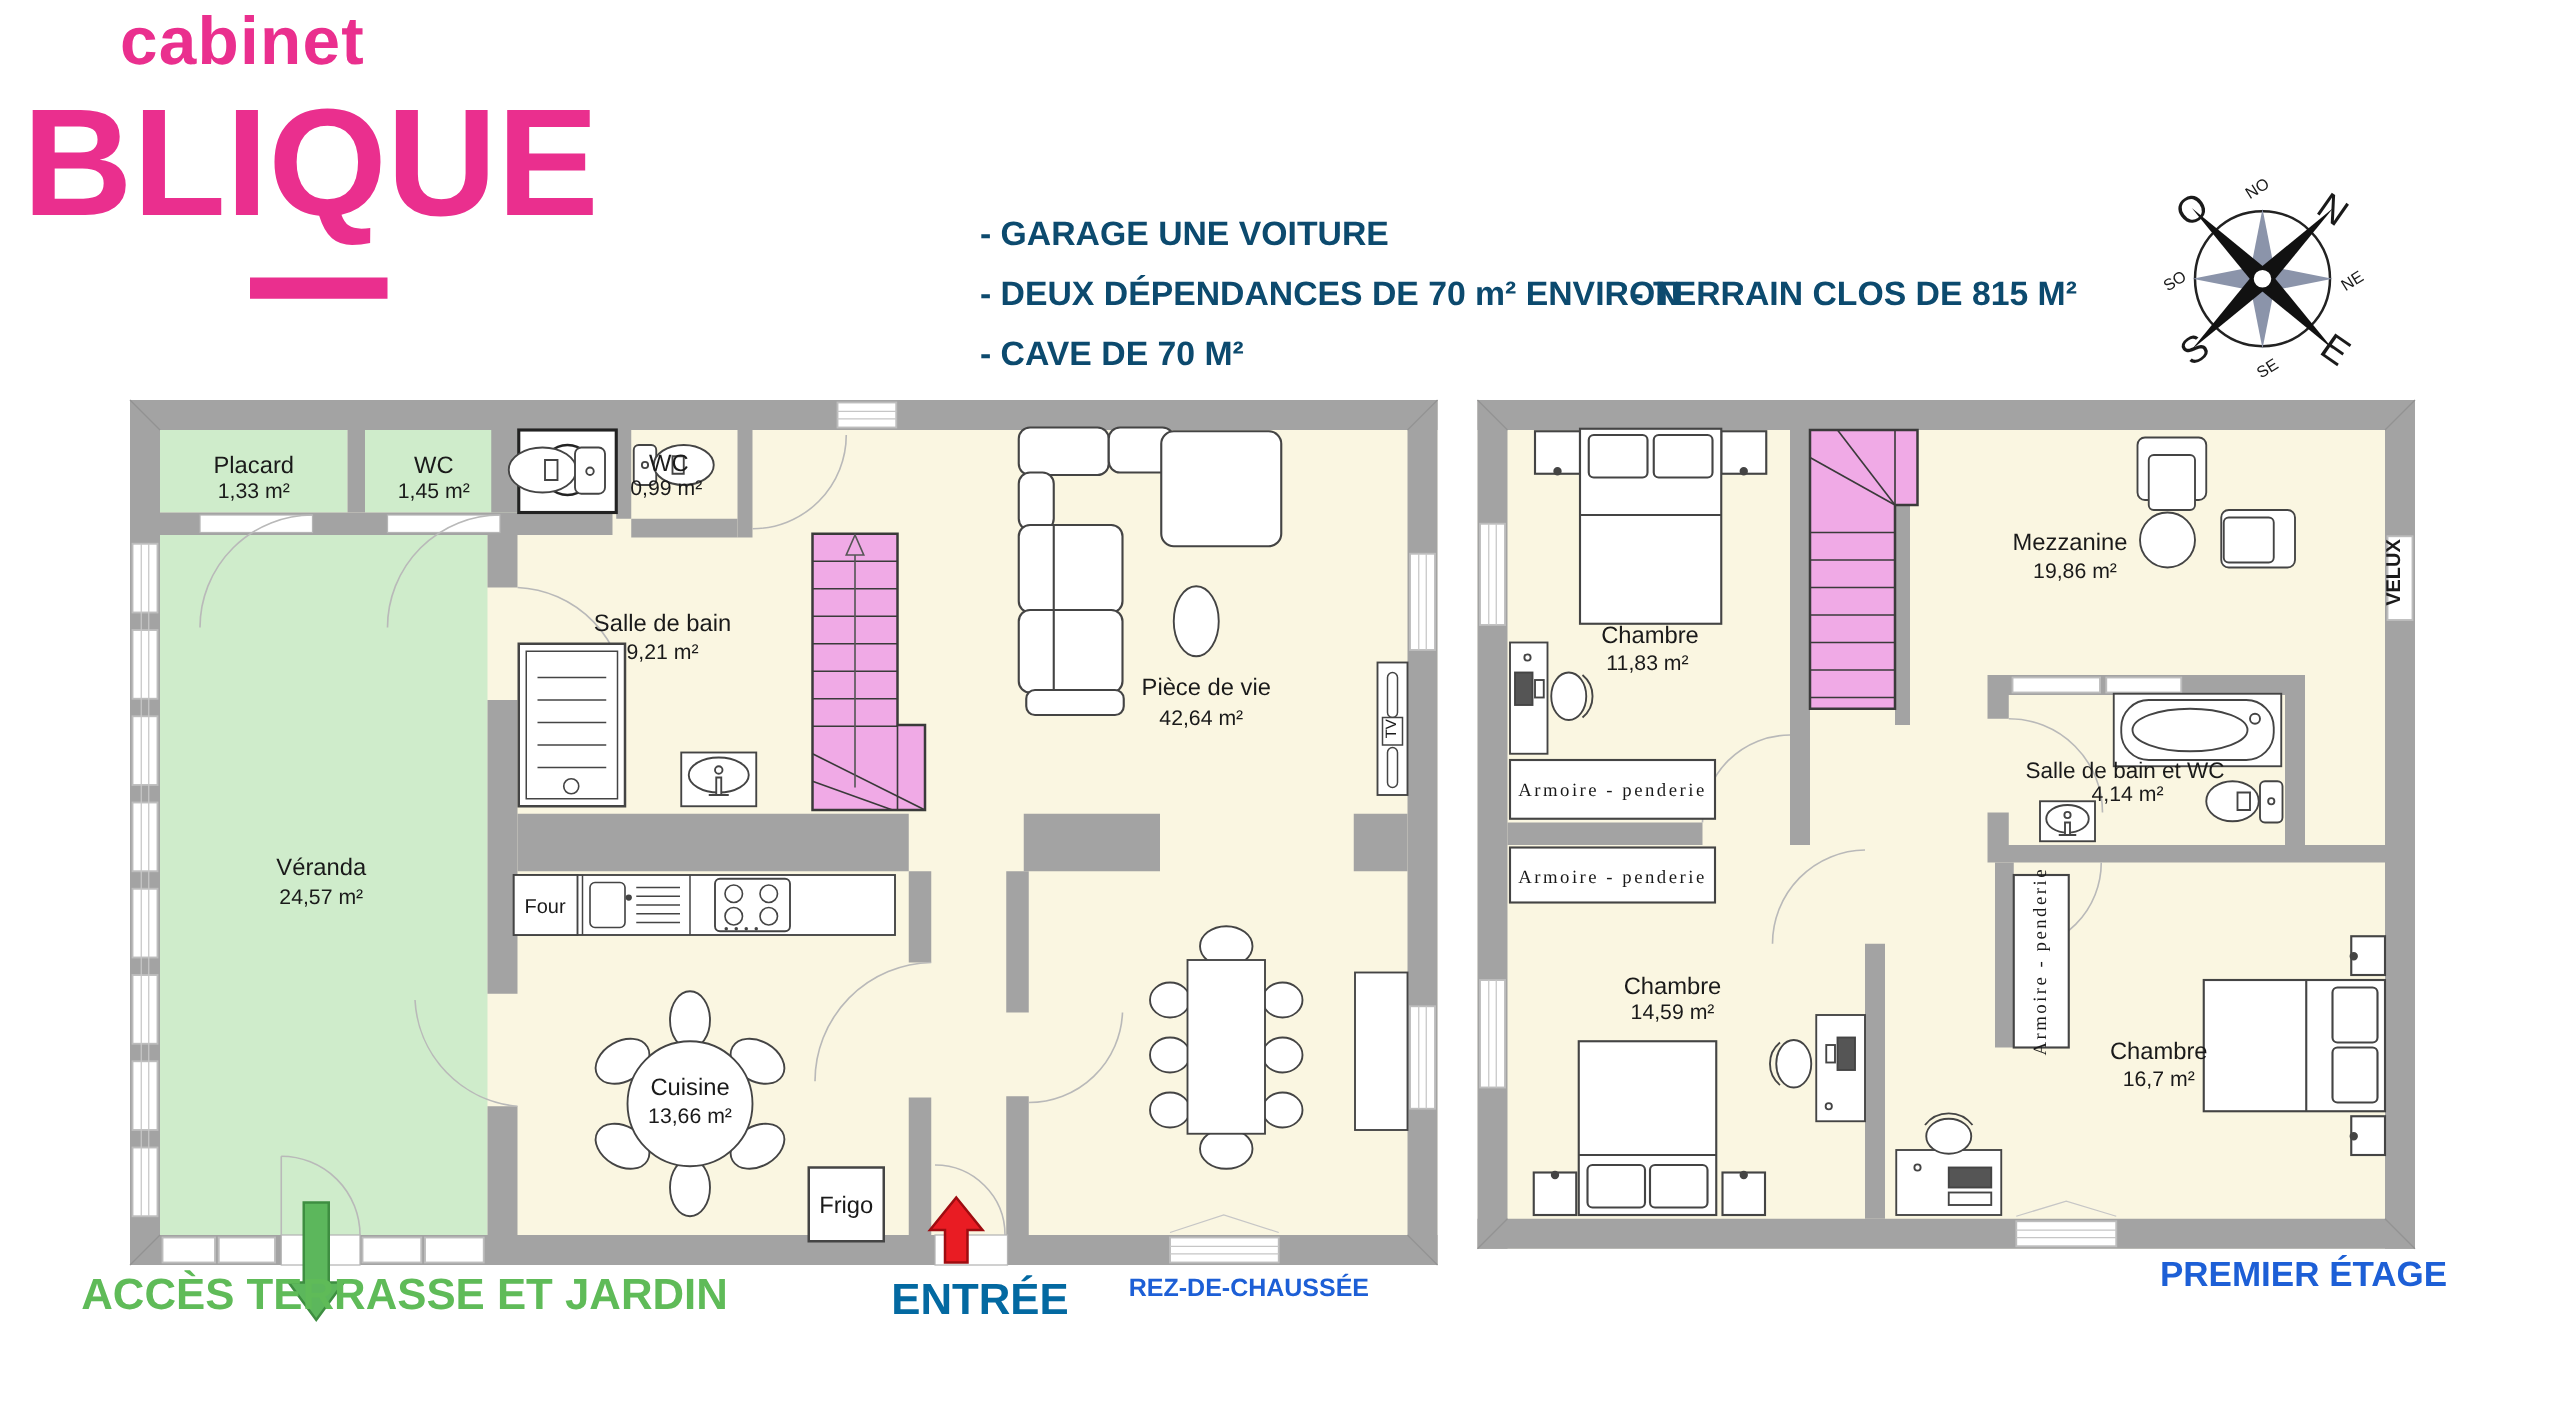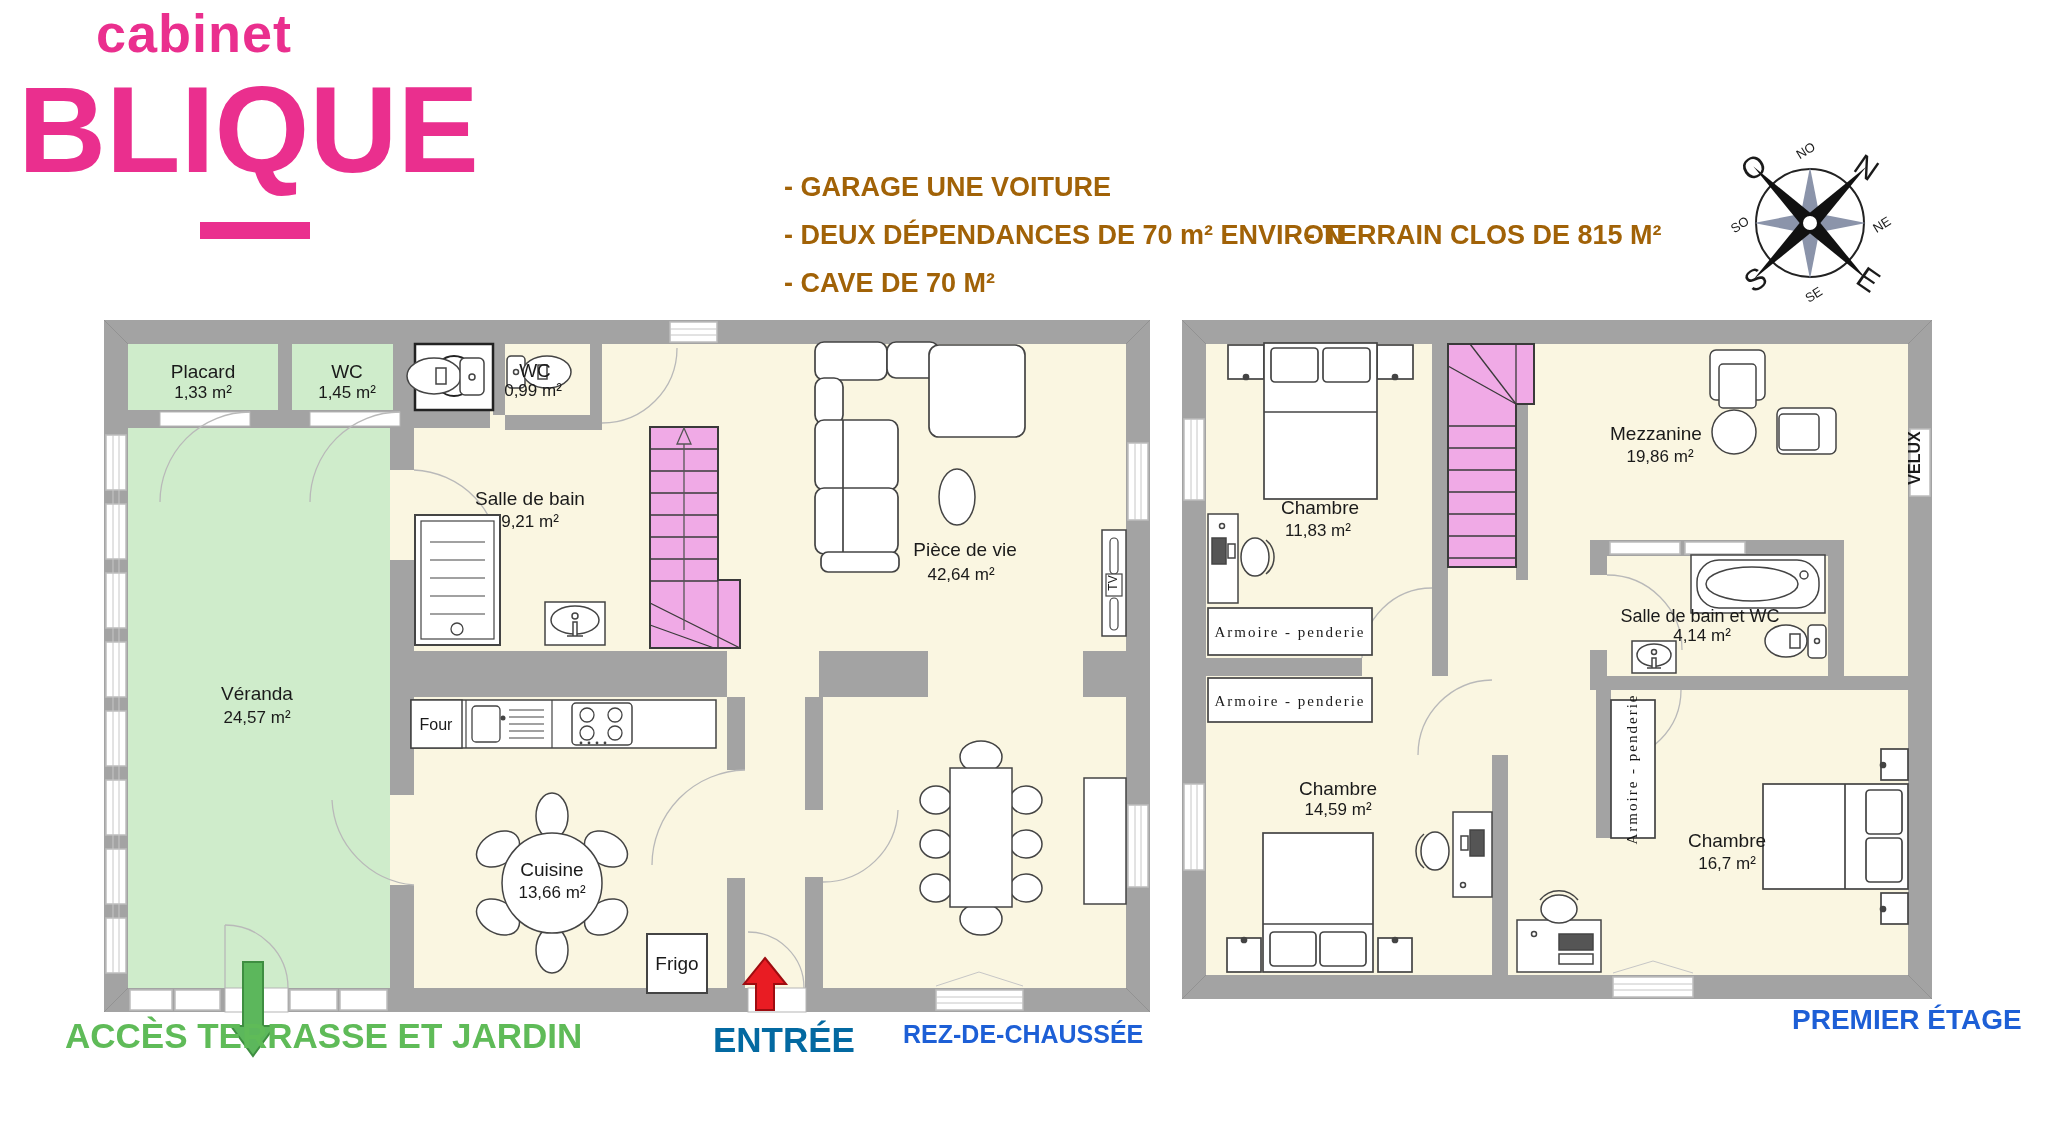--- a/index.html
+++ b/index.html
@@ -6,21 +6,21 @@
   body{position:relative;width:2048px;height:1129px;overflow:hidden;
        font-family:"Liberation Sans", sans-serif;}
   .abs{position:absolute;}
   svg{overflow:visible;display:block;}
   svg text{font-family:"Liberation Sans", sans-serif;fill:#1a1a1a;}
   .logo-top{left:96px;top:2px;width:320px;text-align:left;
             font-size:54px;font-weight:700;letter-spacing:1px;color:#ea2f8e;}
   .logo-main{left:18px;top:66px;width:470px;text-align:left;
              font-size:122px;font-weight:700;letter-spacing:0px;color:#ea2f8e;line-height:1.05;}
   .logo-bar{left:200px;top:222px;width:110px;height:17px;background:#ea2f8e;}
-  .feat{color:#a16207;font-weight:700;font-size:27px;white-space:nowrap;}
+  .feat{color:#0c4a6e;font-weight:700;font-size:27px;white-space:nowrap;}
   .footer{font-weight:700;font-size:35px;white-space:nowrap;}
   .t-green{color:#5fbb58;}
   .t-red{color:#0369a1;}
   .t-blue{color:#1d5fd6;}
   .roomname{font-size:19px;}
   .roomarea{font-size:17px;}
   .serifsm{font-family:"Liberation Serif", serif;font-size:15px;letter-spacing:2px;}
 </style>
 </head>
 <body>
@@ -484,14 +484,14 @@
     <text x="545" y="549" class="roomarea">16,7 m²</text>
     <text x="108" y="317" class="serifsm">Armoire - penderie</text>
     <text x="108" y="386" class="serifsm">Armoire - penderie</text>
     <text x="451" y="453" class="serifsm" transform="rotate(-90 451 449)">Armoire - penderie</text>
     <text x="742" y="142" font-size="16" font-weight="bold" transform="rotate(-90 738 142)">VELUX</text>
   </g>
 </svg>
 
 <div class="abs footer t-green" style="left:65px;top:1016px;">ACCÈS TERRASSE ET JARDIN</div>
 <div class="abs footer t-red" style="left:713px;top:1020px;">ENTRÉE</div>
-<div class="abs footer t-blue" style="left:903px;top:1020px;font-size:25px;">REZ-DE-CHAUSSÉE</div>
-<div class="abs footer t-blue" style="left:1792px;top:1004px;font-size:28px;">PREMIER ÉTAGE</div>
+<div class="abs footer t-blue" style="left:903px;top:1020px;font-size:20px;">REZ-DE-CHAUSSÉE</div>
+<div class="abs footer t-blue" style="left:1728px;top:1004px;font-size:28px;">PREMIER ÉTAGE</div>
 
 </body></html>

